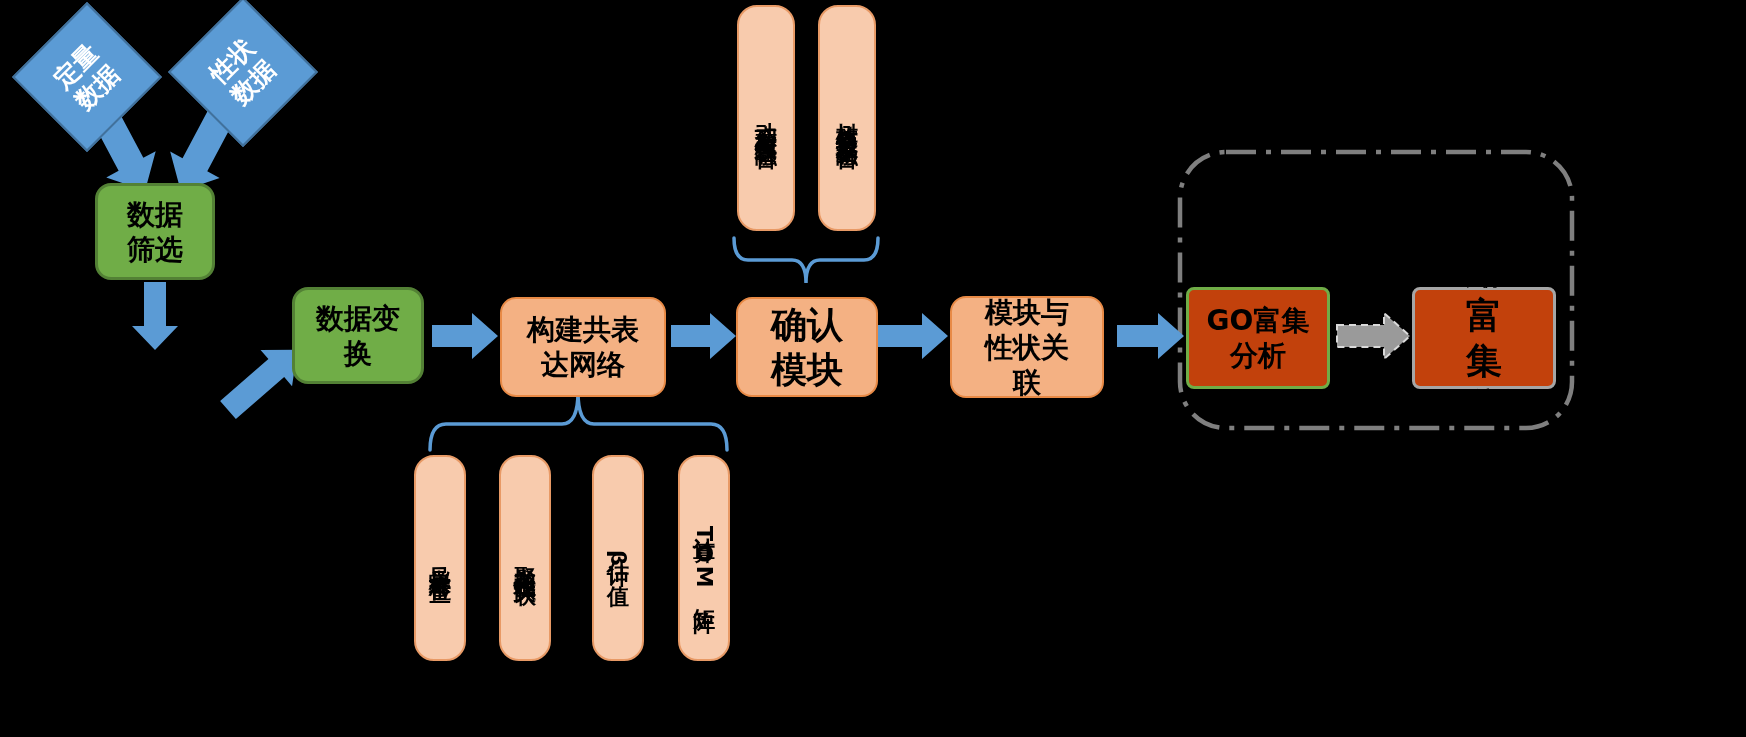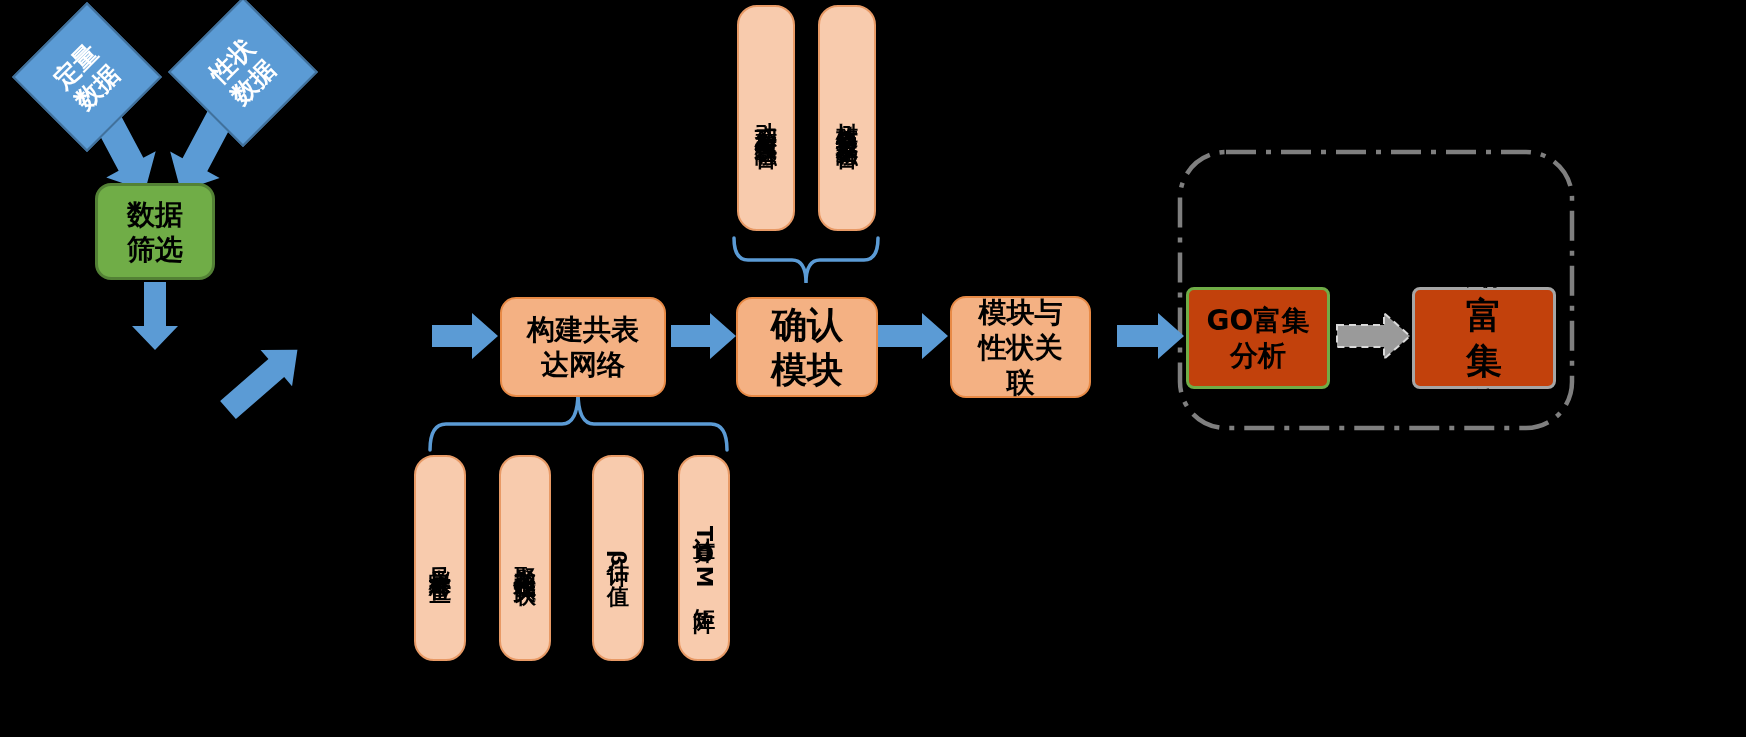--- a/index.html
+++ b/index.html
@@ -107,28 +107,31 @@
   <div class="diamond" style="left:34px; top:24px; width:106px; height:106px; font-size:25px; padding:0 17px;">
     <span>定量数据</span>
   </div>
   <div class="diamond" style="left:190px; top:19px; width:106px; height:106px; font-size:25px; padding:0 17px;">
     <span>性状数据</span>
   </div>
 
   <div class="node green" style="left:95px; top:183px; width:120px; height:97px; font-size:28px; padding:0 22px;font-family:Liberation Serif, serif;">
     <span>数据筛选</span>
   </div>
+  <div class="node green" style="left:292px; top:287px; width:132px; height:97px; font-size:28px; padding:0 14px;">
+    <span>数据变换</span>
+  </div>
 
   <div class="node orange" style="left:500px; top:285px; width:166px; height:100px; font-size:28px; padding:0 16px;">
     <span>构建共表达网络</span>
   </div>
   <div class="node orange" style="left:736px; top:285px; width:142px; height:100px; font-size:36px; padding:0 18px;">
     <span>确认模块</span>
   </div>
-  <div class="node orange" style="left:950px; top:284px; width:141px; height:102px; font-size:28px; padding:0 24px;">
+  <div class="node orange" style="left:950px; top:284px; width:154px; height:102px; font-size:28px; padding:0 24px;">
     <span>模块与性状关联</span>
   </div>
 
   <div class="node gray" style="left:1186px; top:287px; width:144px; height:102px; font-size:28px; padding:0 14px; border:3px solid #70AD47;">
     <span>GO富集分析</span>
   </div>
   <div class="node gray" style="left:1412px; top:287px; width:144px; height:102px; font-size:36px; padding:0 34px; border:3px solid #A6A6A6;">
     <span>通路富集分析</span>
   </div>
 

